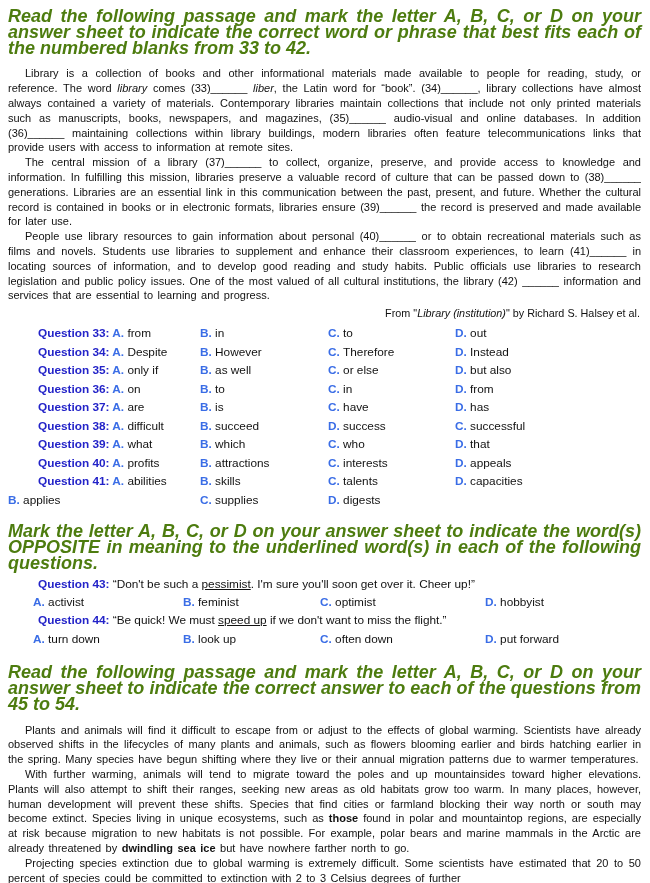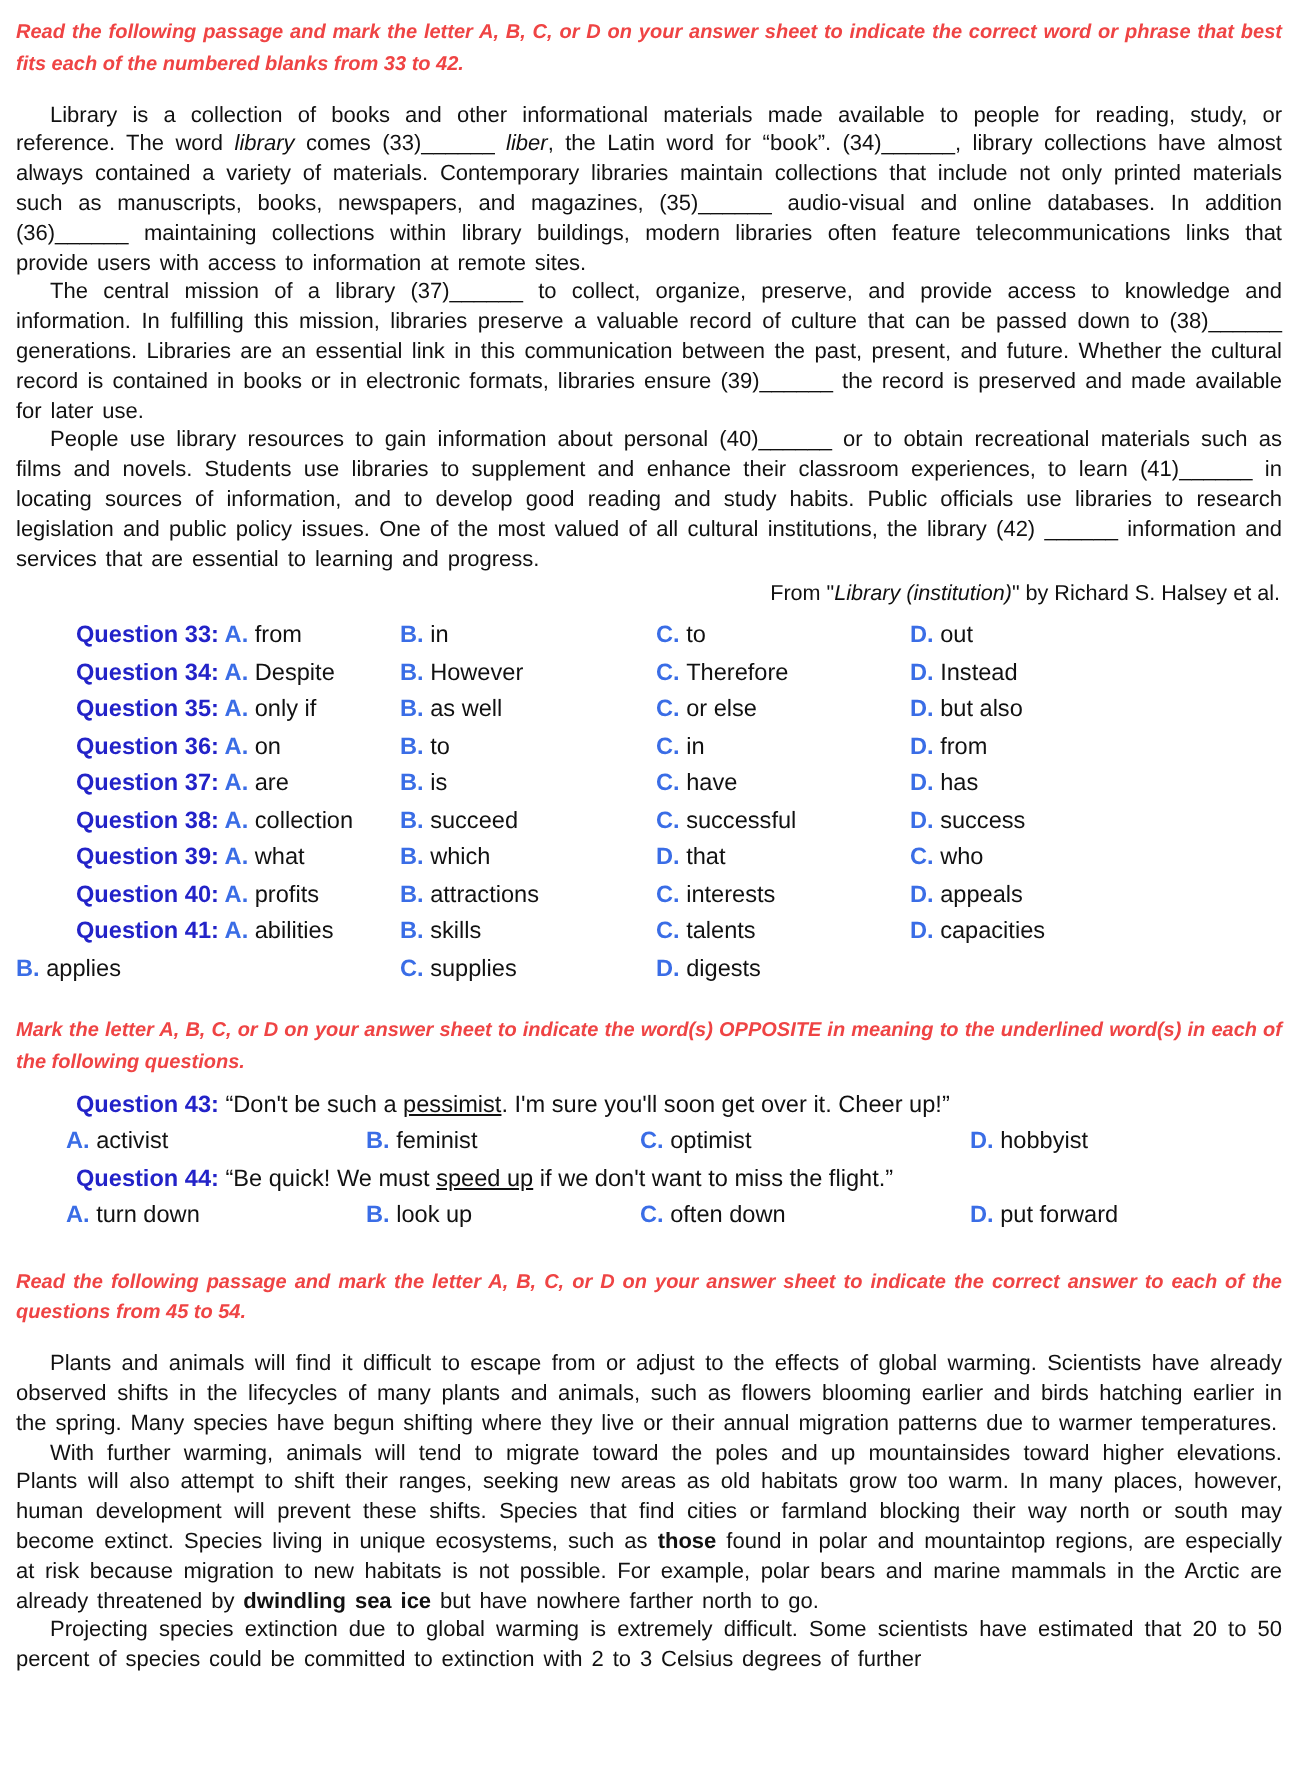--- a/index.html
+++ b/index.html
@@ -7,22 +7,22 @@
     --lblue:#3a6de6;
     --ink:#111111;
   }
   html,body{margin:0;padding:0;}
   body{
     width:650px;height:883px;overflow:hidden;background:#ffffff;
     font-family:"Liberation Sans", sans-serif;color:var(--ink);
   }
   .page{box-sizing:border-box;width:650px;padding:9px 9px 0 8px;}
   .instr{
-    font-weight:bold;font-style:italic;color:#ef4444;
-    font-size:10px;line-height:15.8px;text-align:justify;
+    font-weight:bold;font-style:italic;color:#4d7c0f;
+    font-size:18px;line-height:15.8px;text-align:justify;
     margin:0 0 10px 0;
   }
   .para{
     font-size:11px;line-height:14.8px;text-align:justify;
     text-indent:17px;margin:0;word-spacing:1.4px;
   }
   .attr{
     text-align:right;font-size:10.8px;margin:4px 1px 5px 0;word-spacing:0;
   }
   .qwrap{margin:0;}
@@ -83,30 +83,30 @@
         <div><span class="letter">C. </span><span class="">in</span></div>
         <div><span class="letter">D. </span><span class="">from</span></div>
       </div>
       <div class="qrow">
         <div><span class="qlabel">Question 37: </span><span class="letter">A. </span><span class="">are</span></div>
         <div><span class="letter">B. </span><span class="">is</span></div>
         <div><span class="letter">C. </span><span class="">have</span></div>
         <div><span class="letter">D. </span><span class="">has</span></div>
       </div>
       <div class="qrow">
-        <div><span class="qlabel">Question 38: </span><span class="letter">A. </span><span class="">collection</span></div>
+        <div><span class="qlabel">Question 38: </span><span class="letter">A. </span><span class="">difficult</span></div>
         <div><span class="letter">B. </span><span class="">succeed</span></div>
+        <div><span class="letter">D. </span><span class="">success</span></div>
         <div><span class="letter">C. </span><span class="">successful</span></div>
-        <div><span class="letter">D. </span><span class="">success</span></div>
       </div>
       <div class="qrow">
         <div><span class="qlabel">Question 39: </span><span class="letter">A. </span><span class="">what</span></div>
         <div><span class="letter">B. </span><span class="">which</span></div>
+        <div><span class="letter">C. </span><span class="">who</span></div>
         <div><span class="letter">D. </span><span class="">that</span></div>
-        <div><span class="letter">C. </span><span class="">who</span></div>
       </div>
       <div class="qrow">
         <div><span class="qlabel">Question 40: </span><span class="letter">A. </span><span class="">profits</span></div>
         <div><span class="letter">B. </span><span class="">attractions</span></div>
         <div><span class="letter">C. </span><span class="">interests</span></div>
         <div><span class="letter">D. </span><span class="">appeals</span></div>
       </div>
       <div class="qrow">
         <div><span class="qlabel">Question 41: </span><span class="letter">A. </span><span class="">abilities</span></div>
         <div><span class="letter">B. </span><span class="">skills</span></div>

